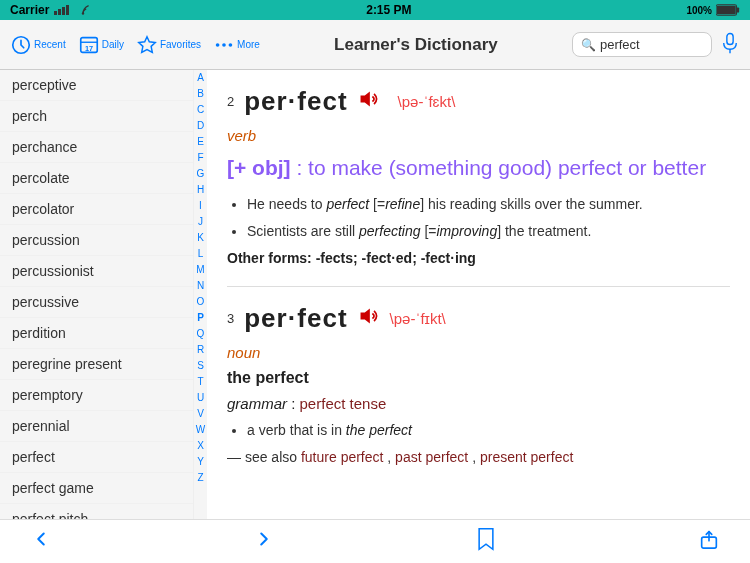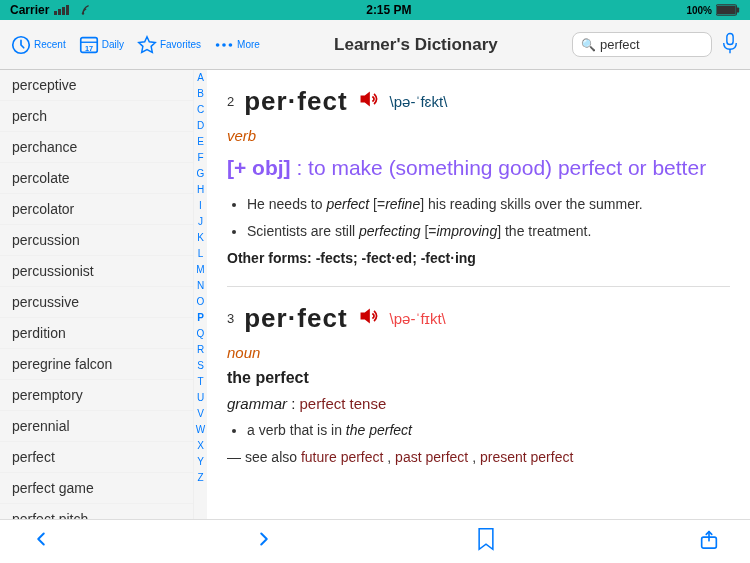--- a/index.html
+++ b/index.html
@@ -245,21 +245,21 @@
     <div class="sidebar-list-area">
       <div class="sidebar-item">perceptive</div>
       <div class="sidebar-item">perch</div>
       <div class="sidebar-item">perchance</div>
       <div class="sidebar-item">percolate</div>
       <div class="sidebar-item">percolator</div>
       <div class="sidebar-item">percussion</div>
       <div class="sidebar-item">percussionist</div>
       <div class="sidebar-item">percussive</div>
       <div class="sidebar-item">perdition</div>
-      <div class="sidebar-item">peregrine falcon</div>
+      <div class="sidebar-item">peregrine present</div>
       <div class="sidebar-item">peremptory</div>
       <div class="sidebar-item">perennial</div>
       <div class="sidebar-item">perfect</div>
       <div class="sidebar-item">perfect game</div>
       <div class="sidebar-item">perfect pitch</div>
 
     </div>
 
     <div class="sidebar-alpha">
       <span class="alpha-letter">A</span>
@@ -297,21 +297,21 @@
       <div class="entry-header">
         <span style="font-size:13px;vertical-align:super;color:#333;">2</span>
         <span style="font-size:26px;font-weight:bold;color:#222;letter-spacing:1px;">per·fect</span>
         <button class="speaker-icon" style="background:none;border:none;cursor:pointer;">
           <svg width="22" height="18" viewBox="0 0 26 20">
             <polygon points="3,6 3,14 8,14 14,19 14,1 8,6" fill="#cc0000"></polygon>
             <path d="M17 7 Q21 10 17 13" fill="none" stroke="#cc0000" stroke-width="2"></path>
             <path d="M19 4 Q25 10 19 16" fill="none" stroke="#cc0000" stroke-width="2"></path>
           </svg>
         </button>
-        <span style="font-size:15px;color:#0c4a6e;">\pə-ˈfɛkt\</span>
+        <span style="font-size:15px;color:#ef4444;margin-left:8px;">\pə-ˈfɛkt\</span>
       </div>
       <div class="pos-label">verb</div>
       <div class="definition">
         <span class="bold-bracket">[+ obj]</span>
         <span> : to make (something good) perfect or better</span>
       </div>
       <ul class="example-list">
         <li>He needs to <em>perfect</em> [=<em>refine</em>] his reading skills over the summer.</li>
         <li>Scientists are still <em>perfecting</em> [=<em>improving</em>] the treatment.</li>
       </ul>

